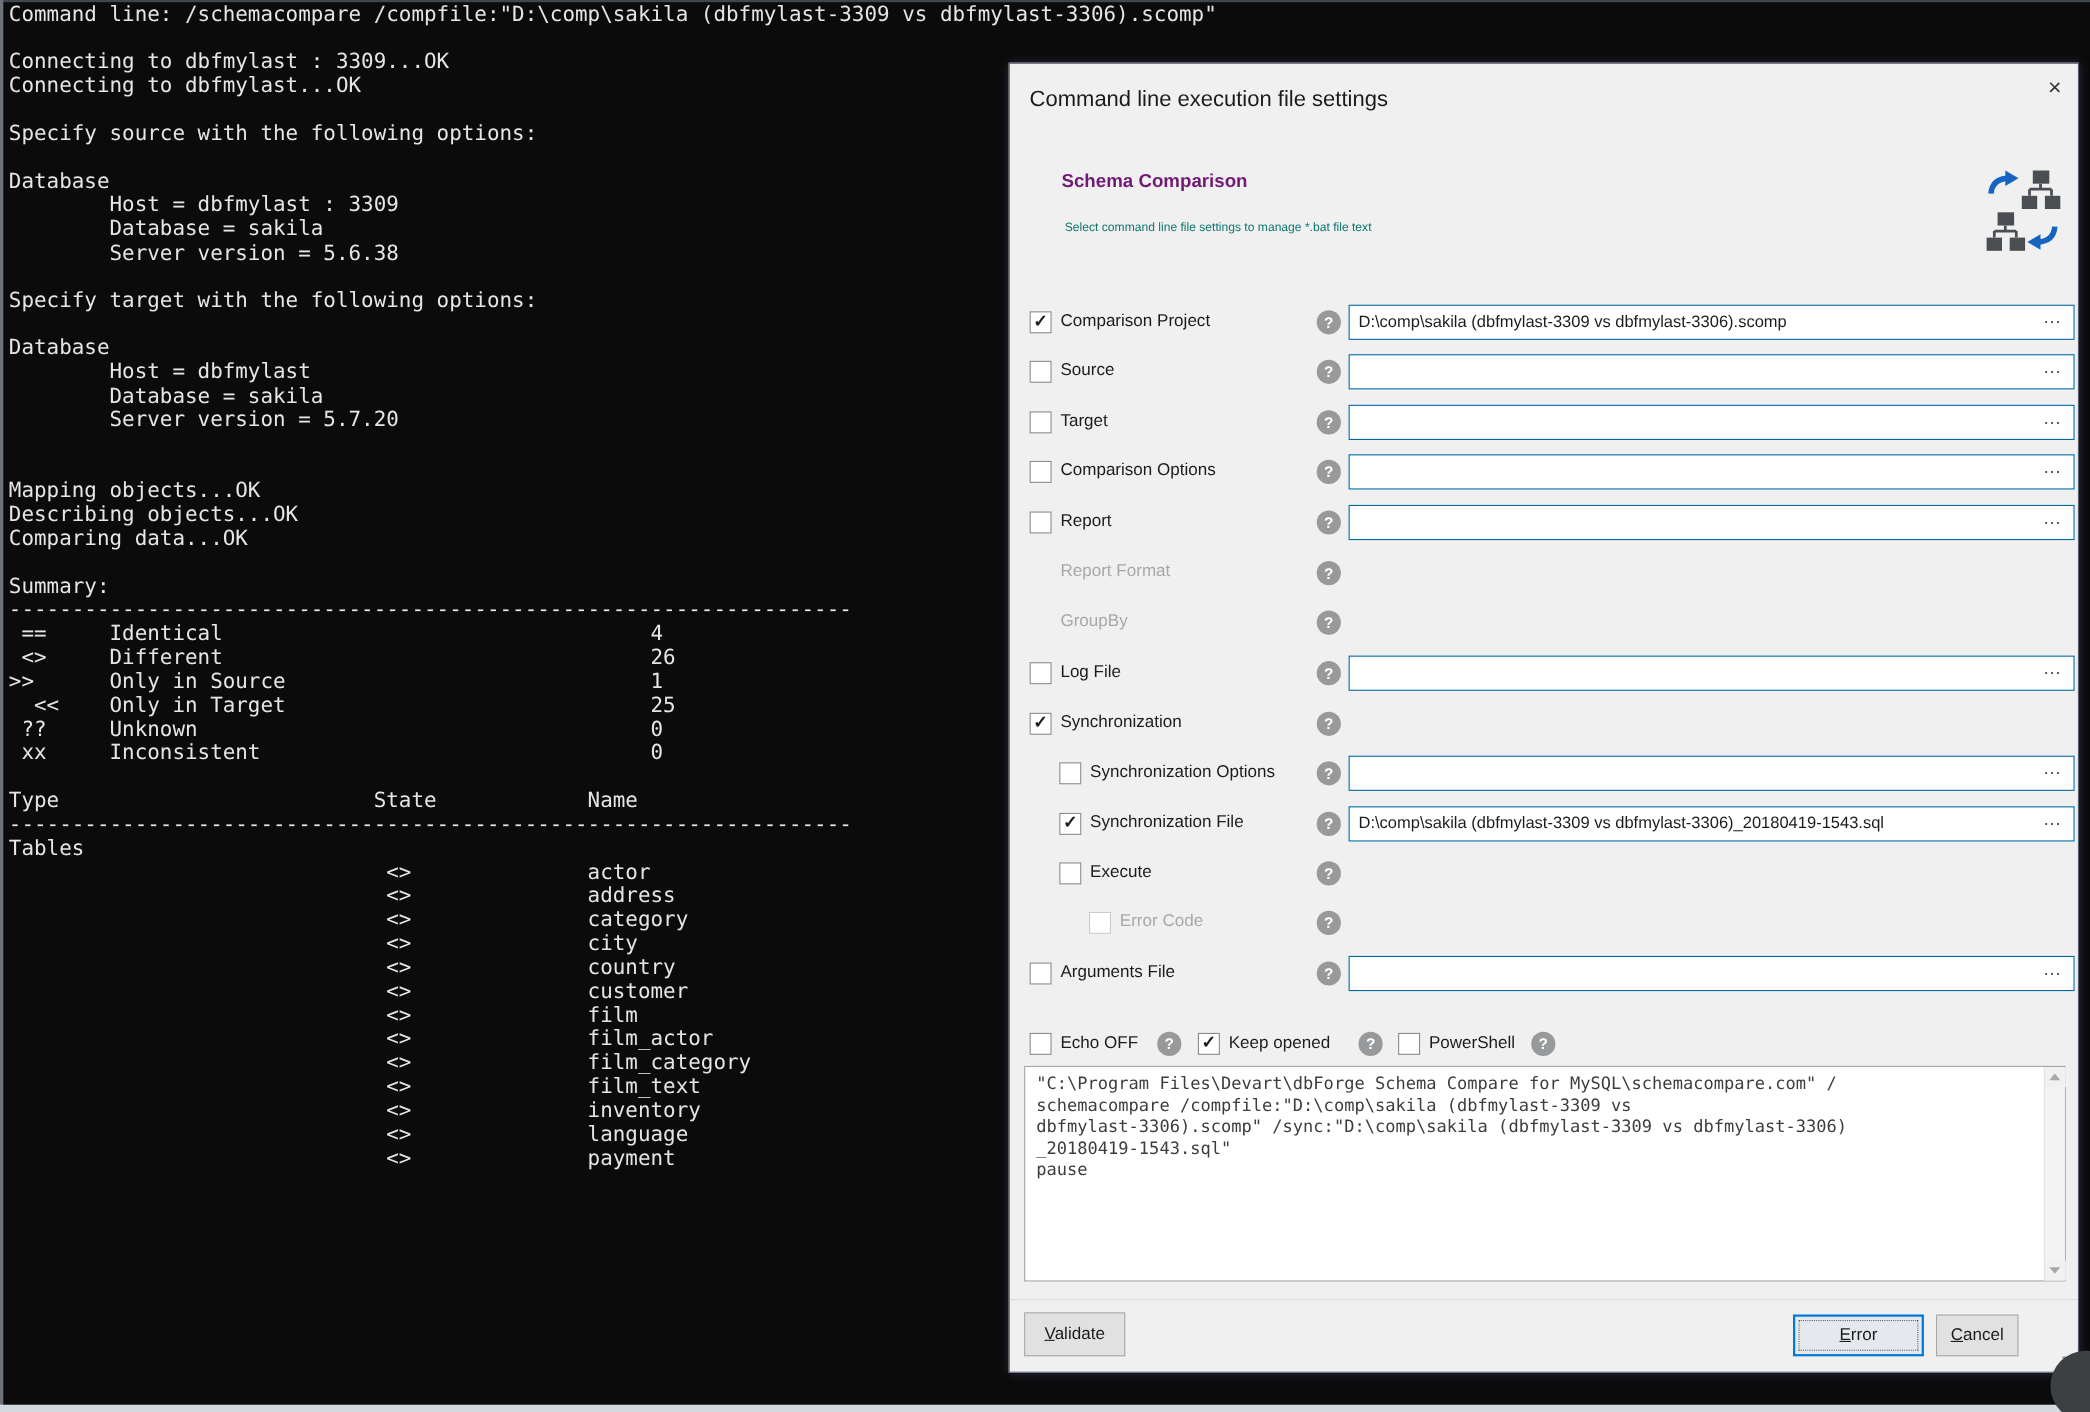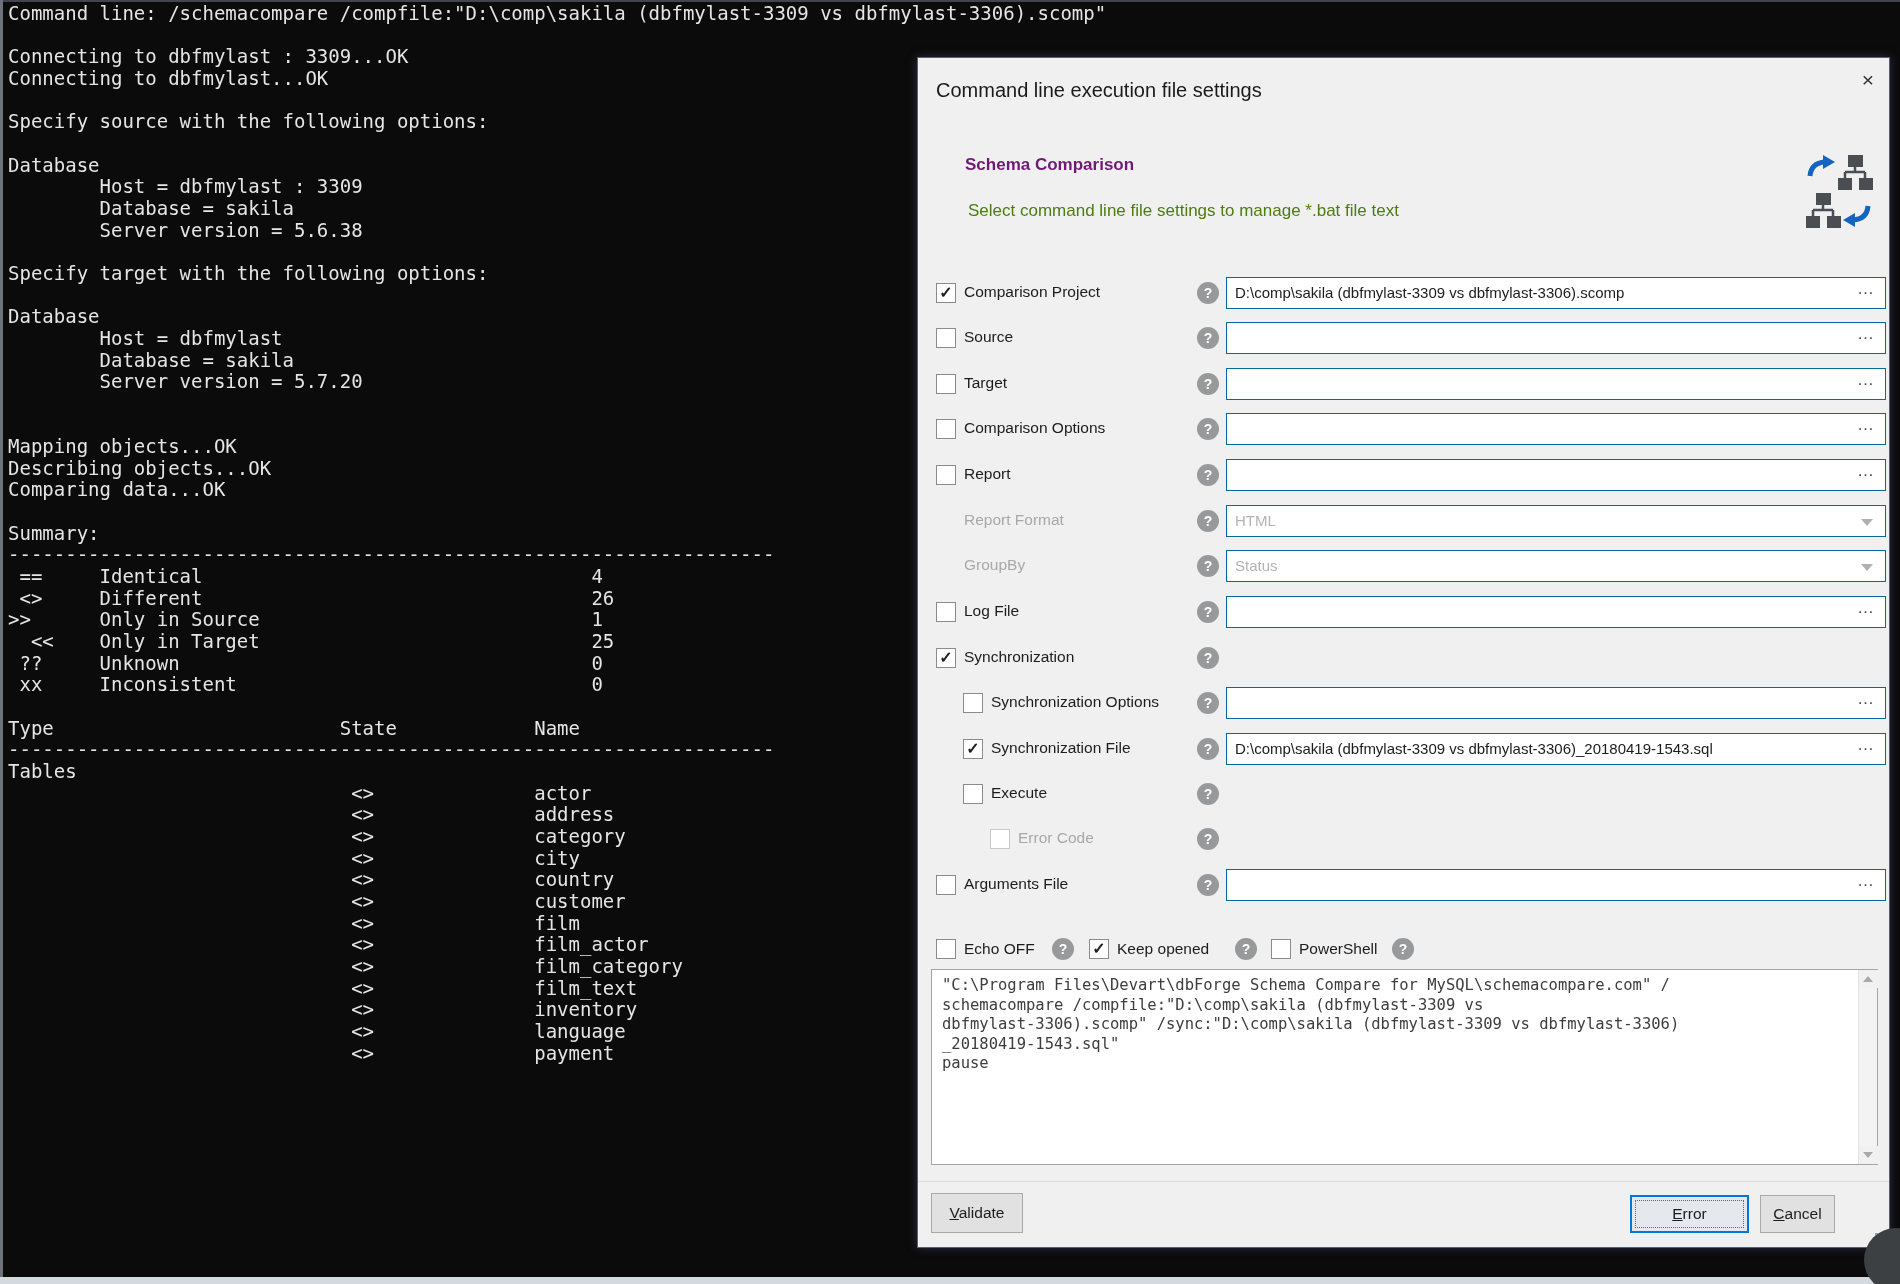--- a/index.html
+++ b/index.html
@@ -17,21 +17,21 @@
     font-family:"DejaVu Sans Mono",monospace;font-size:19px;line-height:21.65px;
     color:#e5e5e5;white-space:pre}
 
   
   #dialog{position:absolute;left:917px;top:57px;width:973px;height:1191px;z-index:10;
     background:#f0f0f0;border:1px solid #5a5f6e;box-shadow:0 0 9px rgba(70,70,110,.55)}
   #dlg-title{position:absolute;left:18px;top:21px;font-size:20px;color:#1a1a1a;white-space:nowrap}
   #close-btn{position:absolute;left:938px;top:10px;width:24px;height:24px;font-size:21px;
     line-height:24px;text-align:center;color:#333;cursor:default}
   #sec-title{position:absolute;left:47px;top:97px;font-size:17px;font-weight:bold;color:#701a75}
-  #sec-sub{position:absolute;left:50px;top:143px;font-size:17px;color:#4d7c0f}
+  #sec-sub{position:absolute;left:50px;top:143px;font-size:11px;color:#0f766e}
   #sec-icon{position:absolute;left:886px;top:95px}
 
   .row{position:absolute;left:0;width:100%;height:32px}
   .cb{position:absolute;left:18px;top:6px;width:20px;height:20px;background:#fff;
     border:1px solid #8b8b8b;text-align:center}
   .cb .mark{display:none;font-size:16px;font-weight:bold;color:#1f1f1f;line-height:18px}
   .cb.checked .mark{display:block}
   .cb.ind1{left:45px}.cb.ind2{left:72px}
   .cb.disabled{border-color:#cbcbcb}
   .rlabel{position:absolute;left:46px;top:6px;font-size:15.5px;color:#1c1c1c;white-space:nowrap}
@@ -205,33 +205,25 @@
     <span class="help">?</span>
     <div class="field">
       <span class="fval"></span>
       <span class="browse">…</span>
     </div>
   </div>
 
   <div class="row" style="top:447px">
     <span class="rlabel disabled">Report Format</span>
     <span class="help">?</span>
-    <div class="field combo">
-      <span class="fval">HTML</span>
-      <span class="arr"></span>
-    </div>
   </div>
 
   <div class="row" style="top:492px">
     <span class="rlabel disabled">GroupBy</span>
     <span class="help">?</span>
-    <div class="field combo">
-      <span class="fval">Status</span>
-      <span class="arr"></span>
-    </div>
   </div>
 
   <div class="row" style="top:538px">
     <span class="cb"></span>
     <span class="rlabel">Log File</span>
     <span class="help">?</span>
     <div class="field">
       <span class="fval"></span>
       <span class="browse">…</span>
     </div>

